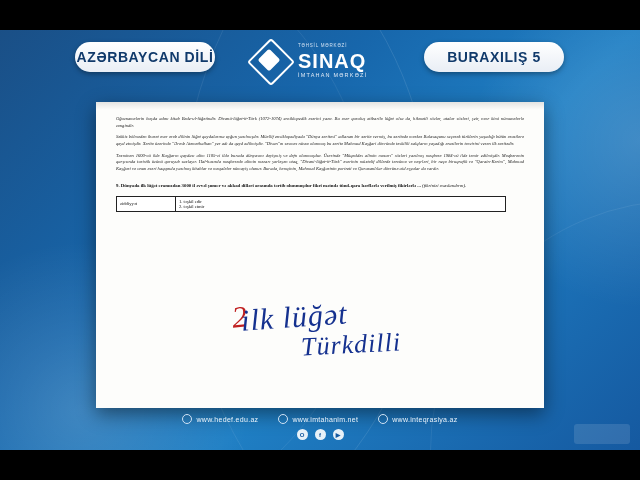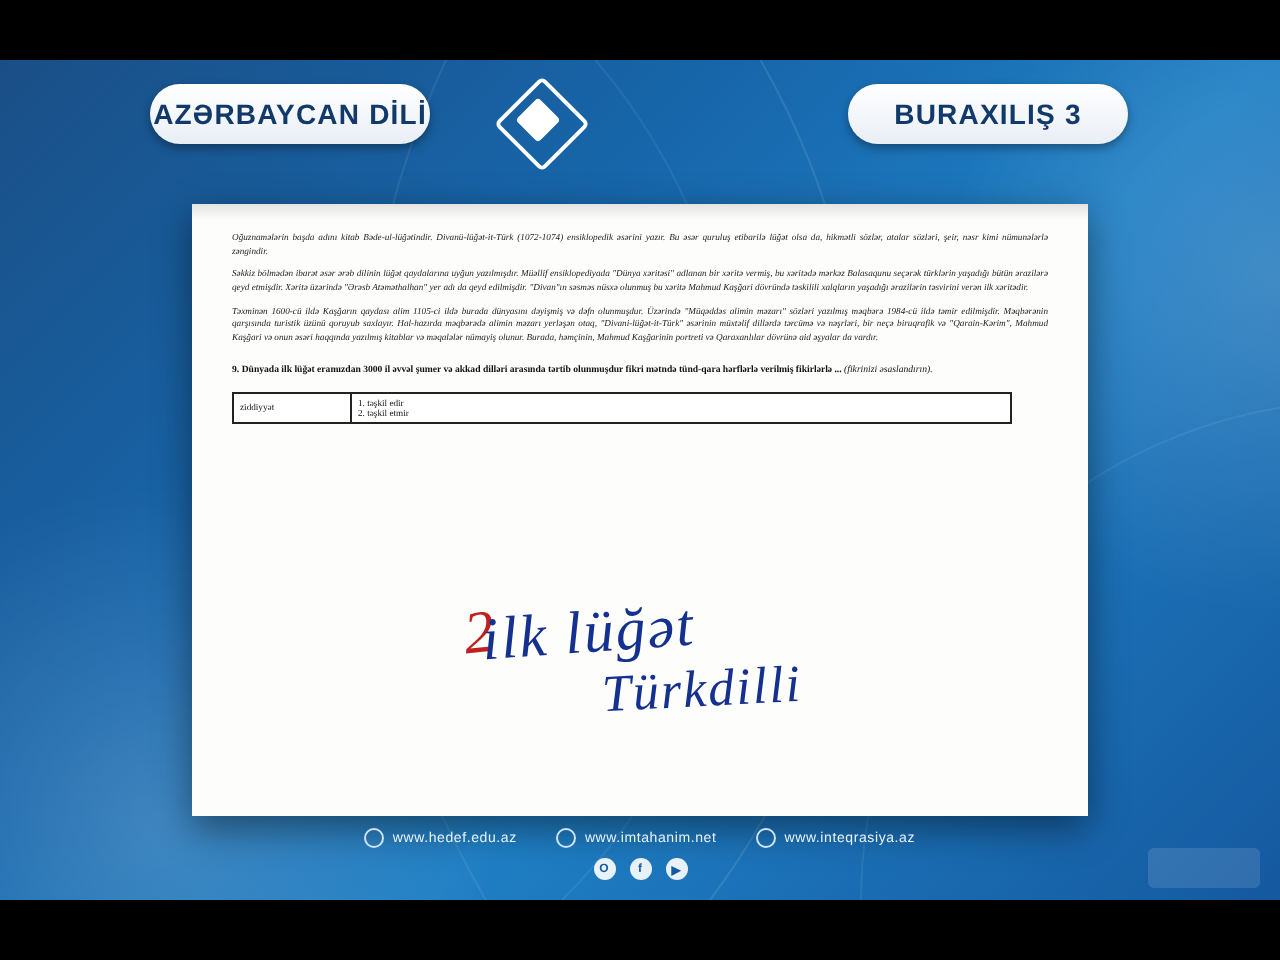--- a/index.html
+++ b/index.html
@@ -100,24 +100,29 @@
     <div class="header">
       <div class="pill pill-left">
         <span>AZƏRBAYCAN DİLİ</span>
       </div>
 
       <div class="logos">
         <div class="logo-mark">
           <div class="bx b1"></div>
           <div class="bx b2"></div>
         </div>
+        <div class="sinaq">
+          <div class="tiny">TƏHSİL MƏRKƏZİ</div>
+          <div class="big">SINAQ</div>
+          <div class="small">İMTAHAN MƏRKƏZİ</div>
+        </div>
       </div>
 
       <div class="pill pill-right">
-        <span>BURAXILIŞ 3</span>
+        <span>BURAXILIŞ 5</span>
       </div>
     </div>
 
     <div class="paper">
       <div class="scanline"></div>
       <div class="doc">
         <p class="it">Oğuznamələrin başda adını kitab Bəde-ul-lüğətindir. Divanü-lüğət-it-Türk (1072-1074) ensiklopedik əsərini yazır. Bu əsər quruluş etibarilə lüğət olsa da, hikmətli sözlər, atalar sözləri, şeir, nəsr kimi nümunələrlə zəngindir.</p>
         <p class="it">Səkkiz bölmədən ibarət əsər ərəb dilinin lüğət qaydalarına uyğun yazılmışdır. Müəllif ensiklopediyada "Dünya xəritəsi" adlanan bir xəritə vermiş, bu xəritədə mərkəz Balasaqunu seçərək türklərin yaşadığı bütün ərazilərə qeyd etmişdir. Xəritə üzərində "Ərəsb Atəməthalhan" yer adı da qeyd edilmişdir. "Divan"ın səsməs nüsxə olunmuş bu xəritə Mahmud Kaşğari dövründə təskilili xalqların yaşadığı ərazilərin təsvirini verən ilk xəritədir.</p>
         <p class="it">Təxminən 1600-cü ildə Kaşğarın qaydası alim 1105-ci ildə burada dünyasını dəyişmiş və dəfn olunmuşdur. Üzərində "Müqəddəs alimin məzarı" sözləri yazılmış məqbərə 1984-cü ildə təmir edilmişdir. Məqbərənin qarşısında turistik üzünü qoruyub saxlayır. Hal-hazırda məqbərədə alimin məzarı yerləşən otaq, "Divani-lüğət-it-Türk" əsərinin müxtəlif dillərdə tərcümə və nəşrləri, bir neçə biruqrafik və "Qarain-Kərim", Mahmud Kaşğari və onun əsəri haqqında yazılmış kitablar və məqalələr nümayiş olunur. Burada, həmçinin, Mahmud Kaşğarinin portreti və Qaraxanlılar dövrünə aid əşyalar da vardır.</p>
 

